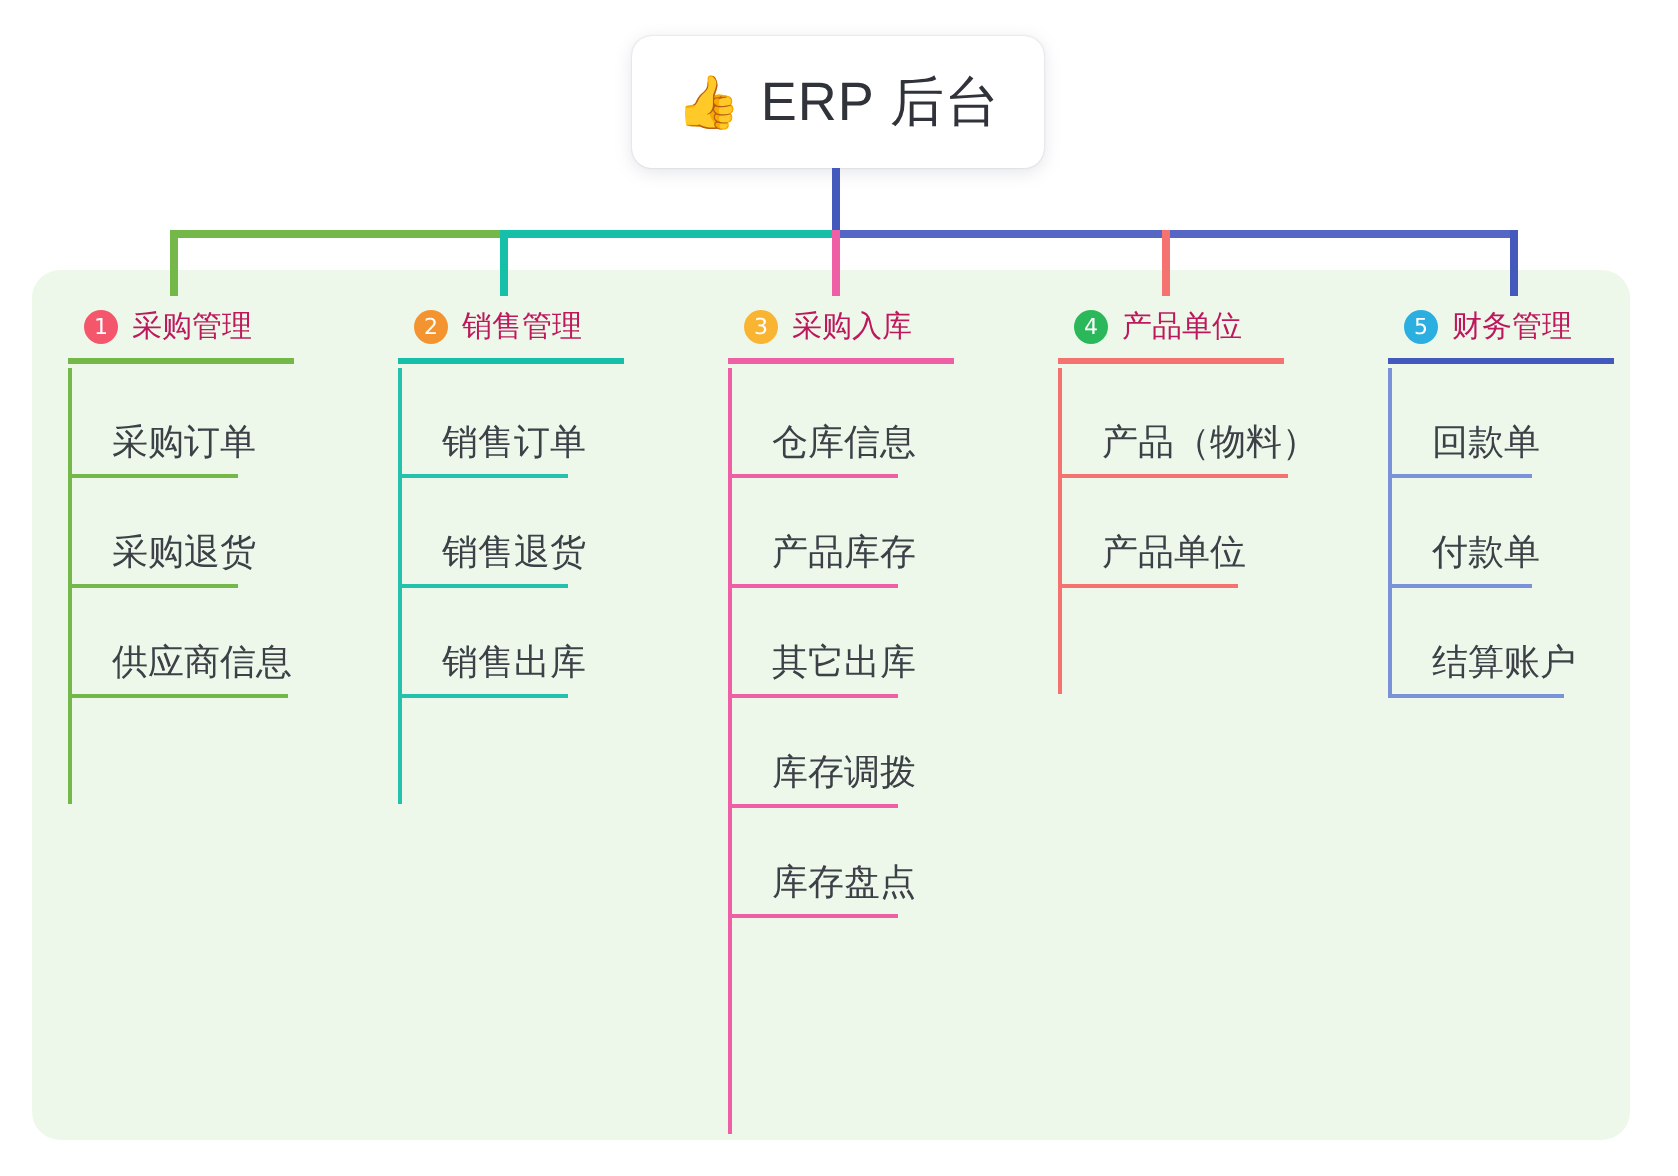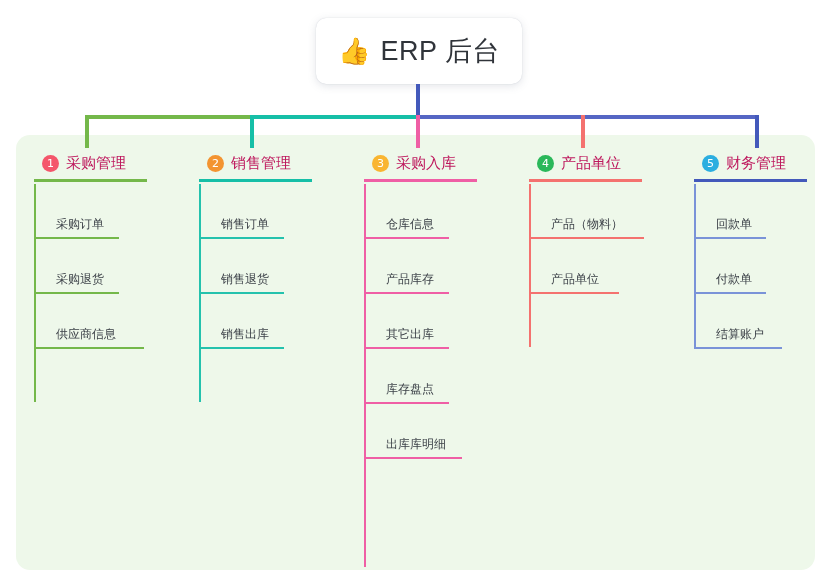--- a/index.html
+++ b/index.html
@@ -131,21 +131,21 @@
   }
   .leaf {
     position: relative;
     height: 55px;
     box-sizing: border-box;
   }
   .leaf-label {
     position: absolute;
     left: 22px;
     bottom: 6px;
-    font-size: 12px;
+    font-size: 18px;
     color: #3c4148;
     white-space: nowrap;
   }
   .leaf-rule {
     position: absolute;
     left: 0;
     bottom: 0;
     height: 2px;
   }
 </style>
@@ -233,26 +233,26 @@
           </div>
           <div class="leaf">
             <span class="leaf-label">产品库存</span>
             <div class="leaf-rule" style="width: 85px; background: rgb(239, 95, 165);"></div>
           </div>
           <div class="leaf">
             <span class="leaf-label">其它出库</span>
             <div class="leaf-rule" style="width: 85px; background: rgb(239, 95, 165);"></div>
           </div>
           <div class="leaf">
+            <span class="leaf-label">库存调拨</span>
+            <div class="leaf-rule" style="width: 85px; background: rgb(239, 95, 165);"></div>
+          </div>
+          <div class="leaf">
             <span class="leaf-label">库存盘点</span>
             <div class="leaf-rule" style="width: 85px; background: rgb(239, 95, 165);"></div>
-          </div>
-          <div class="leaf">
-            <span class="leaf-label">出库库明细</span>
-            <div class="leaf-rule" style="width: 98px; background: rgb(239, 95, 165);"></div>
           </div>
         </div>
       </div>
       <div class="col" style="left: 529px; width: 150px;">
         <div class="col-head">
           <span class="badge" style="background: rgb(42, 184, 90);">4</span>
           <span class="col-title">产品单位</span>
           <div class="head-rule" style="width: 113px; background: rgb(244, 114, 111);"></div>
         </div>
         <div class="leaves">

